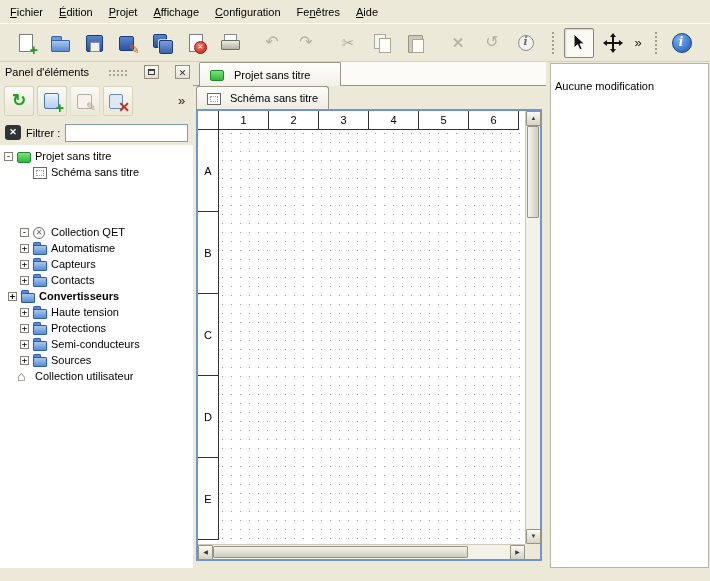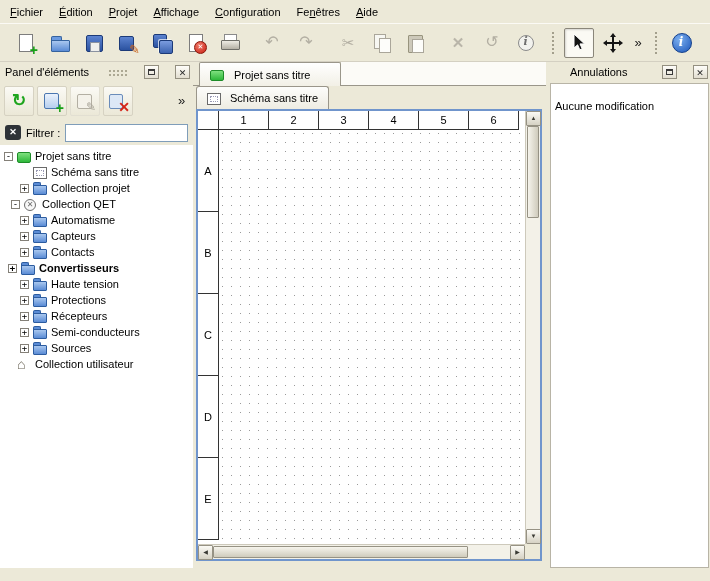--- a/index.html
+++ b/index.html
@@ -287,26 +287,21 @@
         <div class="tree-row" style="padding-left: 4px;">
           <span class="expander collapse"></span>
           <span class="ic-project-icon tree-ic"></span>
           <span class="tree-label">Projet sans titre</span>
         </div>
         <div class="tree-row" style="padding-left: 20px;">
           <span class="expander none"></span>
           <span class="ic-diagram-icon tree-ic"></span>
           <span class="tree-label">Schéma sans titre</span>
         </div>
-        <div class="tree-row" style="padding-left: 20px;">
-          <span class="expander expand"></span>
-          <span class="ic-collection-icon tree-ic"></span>
-          <span class="tree-label">Collection projet</span>
-        </div>
-        <div class="tree-row" style="padding-left: 11px;">
+        <div class="tree-row" style="padding-left: 20px; margin-top: 44px;">
           <span class="expander collapse"></span>
           <span class="ic-qet-collection-icon tree-ic"></span>
           <span class="tree-label">Collection QET</span>
         </div>
         <div class="tree-row" style="padding-left: 20px;">
           <span class="expander expand"></span>
           <span class="ic-folder-icon tree-ic"></span>
           <span class="tree-label">Automatisme</span>
         </div>
         <div class="tree-row" style="padding-left: 20px;">
@@ -326,25 +321,20 @@
         </div>
         <div class="tree-row" style="padding-left: 20px;">
           <span class="expander expand"></span>
           <span class="ic-folder-icon tree-ic"></span>
           <span class="tree-label">Haute tension</span>
         </div>
         <div class="tree-row" style="padding-left: 20px;">
           <span class="expander expand"></span>
           <span class="ic-folder-icon tree-ic"></span>
           <span class="tree-label">Protections</span>
-        </div>
-        <div class="tree-row" style="padding-left: 20px;">
-          <span class="expander expand"></span>
-          <span class="ic-folder-icon tree-ic"></span>
-          <span class="tree-label">Récepteurs</span>
         </div>
         <div class="tree-row" style="padding-left: 20px;">
           <span class="expander expand"></span>
           <span class="ic-folder-icon tree-ic"></span>
           <span class="tree-label">Semi-conducteurs</span>
         </div>
         <div class="tree-row" style="padding-left: 20px;">
           <span class="expander expand"></span>
           <span class="ic-folder-icon tree-ic"></span>
           <span class="tree-label">Sources</span>
@@ -403,30 +393,19 @@
           <div class="sb-btn left"></div>
           <div class="hthumb"></div>
           <div class="sb-btn right"></div>
         </div>
         <div class="sb-corner"></div>
       </div>
     </div>
   </div>
 
   <div class="right-dock">
-    <div class="dock-title">
-      <span class="dock-grip"></span>
-      <span class="dock-title-text">Annulations</span>
-      <span class="dock-grip"></span>
-      <span class="dock-btn">
-          <span class="float-ic"></span>
-        </span>
-      <span class="dock-btn">
-          <span class="close-ic"></span>
-        </span>
-    </div>
     <div class="undo-list">
       <div class="undo-empty">Aucune modification</div>
     </div>
   </div>
 
   <div class="status-strip"></div>
 </div>
 
 </body></html>

